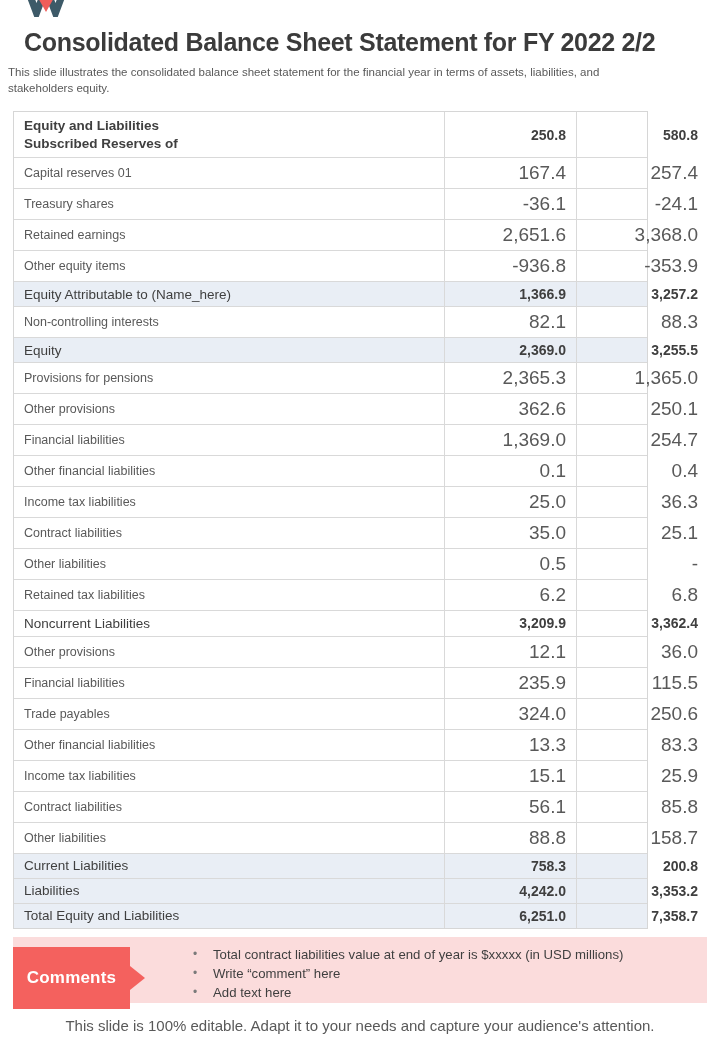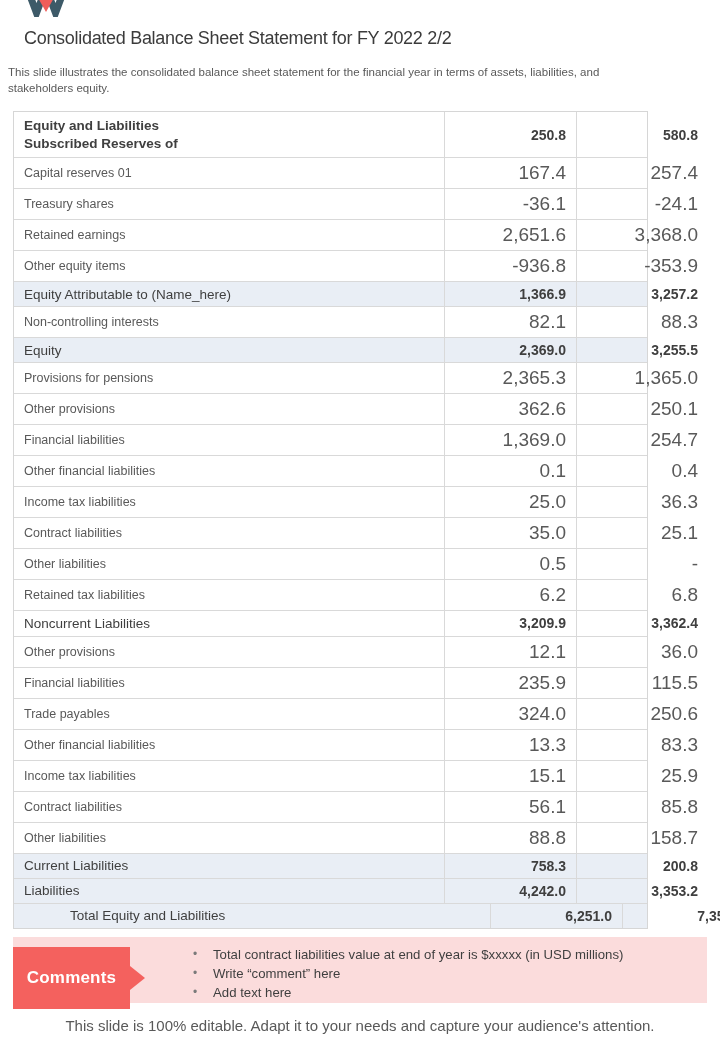--- a/index.html
+++ b/index.html
@@ -6,34 +6,34 @@
   html,body { background:#ffffff; }
   .slide {
     position:relative; width:720px; height:1040px; background:#ffffff;
     font-family:"Liberation Sans", sans-serif; overflow:hidden;
   }
   
   .logo { position:absolute; left:27px; top:0; width:38px; height:17px; overflow:hidden; }
   
   .title {
     position:absolute; left:24px; top:28px; width:680px;
-    font-size:18px; font-weight:normal; color:#3b3b3b; letter-spacing:-0.3px;
+    font-size:25px; font-weight:bold; color:#3b3b3b; letter-spacing:-0.3px;
   }
   .subtitle {
     position:absolute; left:8px; top:65px; width:645px;
     font-size:11.5px; line-height:1.38; color:#595959;
   }
   
   .bs-table {
     position:absolute; left:13px; top:111px; width:635px; height:818px;
     display:flex; flex-direction:column;
     border:1px solid #d6d6d6; background:#fff;
   }
   .row { display:flex; flex:1 1 auto; border-bottom:1px solid #d9d9d9; align-items:center; background:#fff; }
-  .row:last-child { border-bottom:none;padding-left:46px; }
+  .row:last-child { border-bottom:none; }
   .row-header { flex:0 0 46px; }
   .cell-label { flex:0 0 430px; padding-left:10px; font-size:12.5px; color:#595959; }
   .cell-val { flex:0 0 132px; text-align:right; padding-right:10px; font-size:19px; color:#595959; border-left:1px solid #d9d9d9; align-self:stretch; display:flex; align-items:center; justify-content:flex-end; }
   .row-header .cell-label { font-size:13.5px; font-weight:bold; color:#3f3f3f; line-height:1.3; }
   .row-header .cell-val { font-size:14px; font-weight:bold; color:#3f3f3f; }
   .row-total { background:#e9eef5; }
   .row-total .cell-label, .row-subtotal .cell-label { font-size:13.5px; font-weight:normal; color:#3f3f3f; }
   .row-total .cell-val, .row-subtotal .cell-val { font-size:14px; font-weight:bold; color:#3f3f3f; }
   
   .comments-bg {

